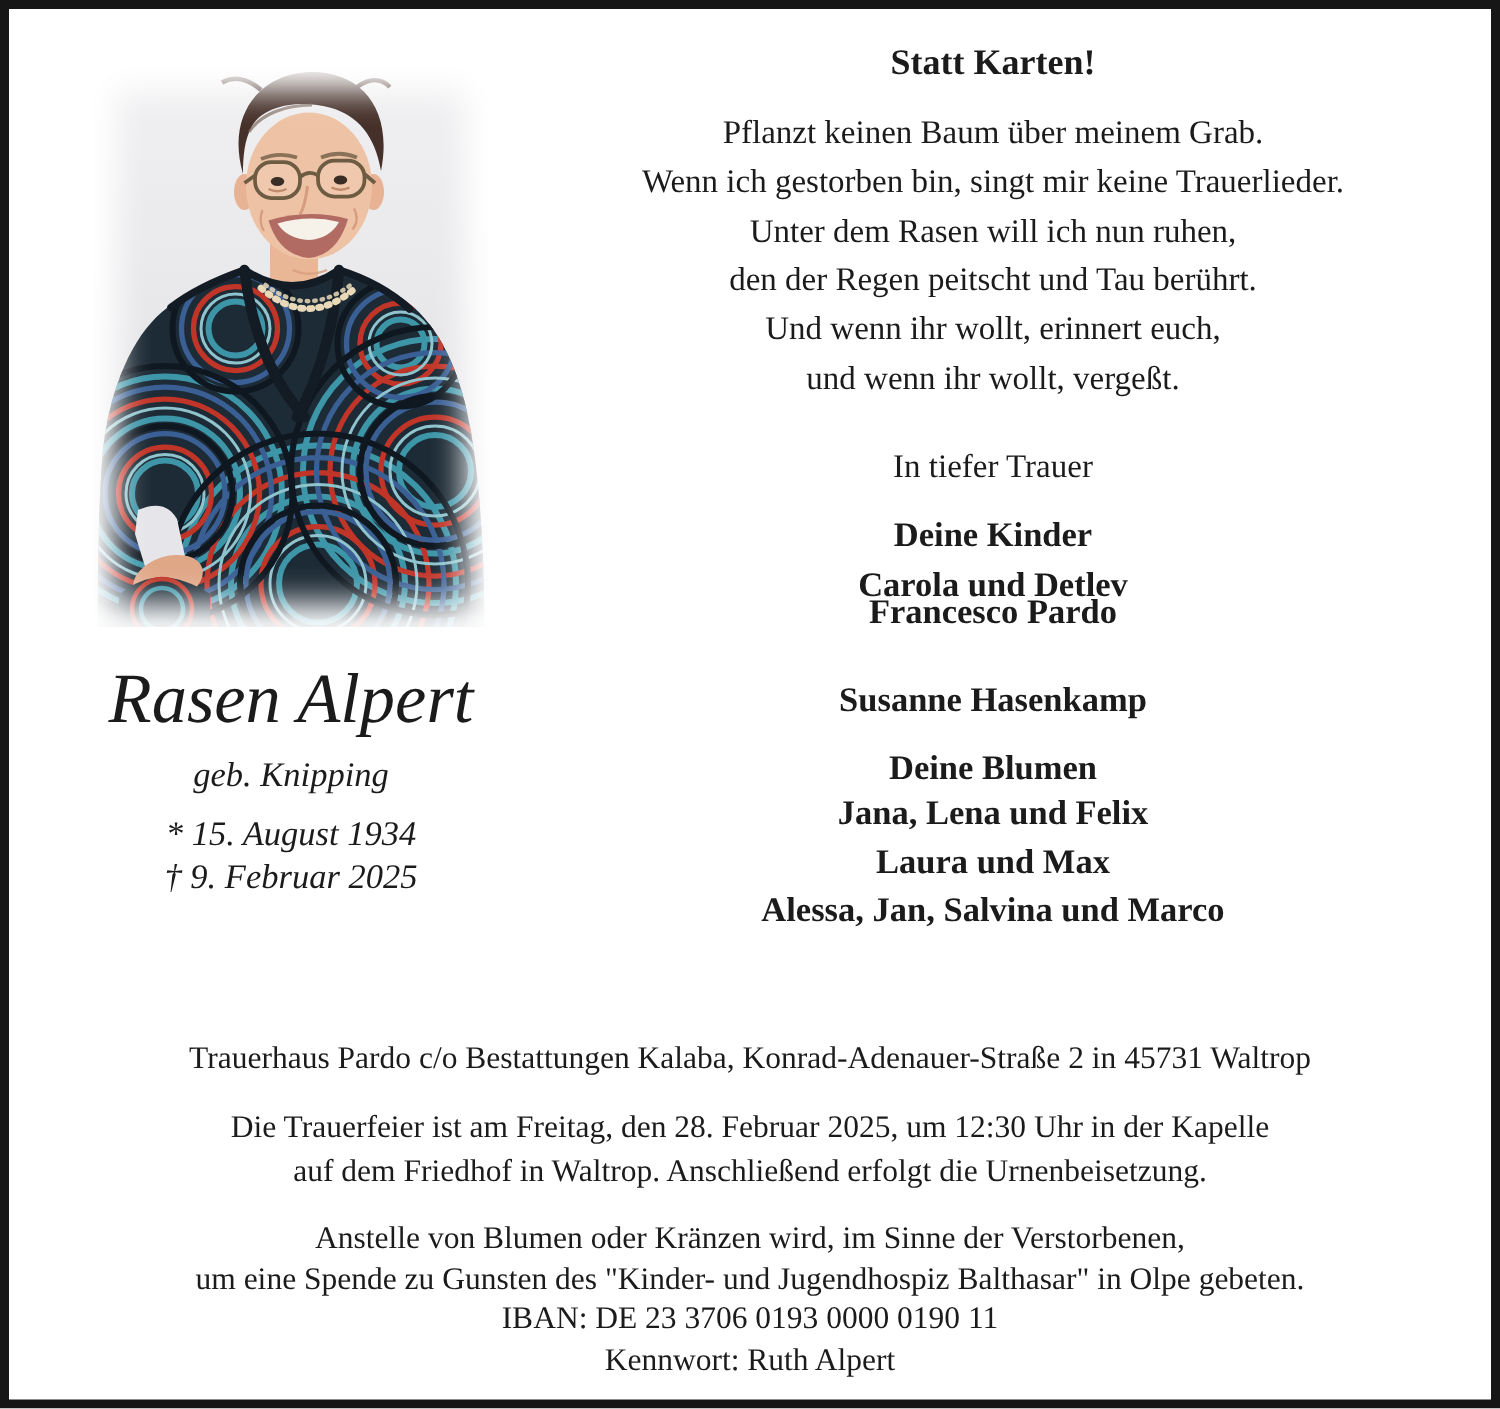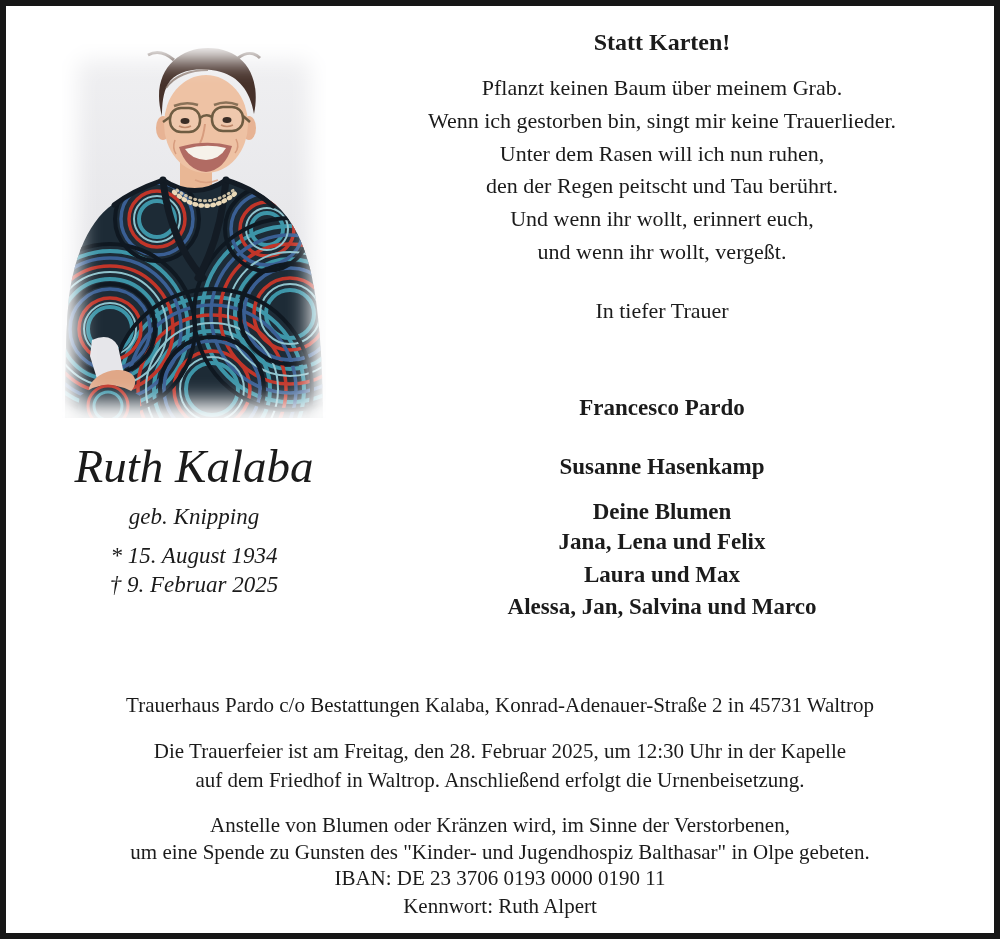--- a/index.html
+++ b/index.html
@@ -185,38 +185,40 @@
       <path d="M 133 136 Q 144 141 156 136" stroke="#d79c7d" stroke-width="1.5" fill="none" opacity="0.8"></path>
 
       <g fill="none" stroke="#ead9b8" stroke-linecap="round">
         <path d="M 112 148 Q 144 176 176 147" stroke-width="4.5" stroke-dasharray="1.5 4.5"></path>
         <path d="M 115 146 Q 144 168 173 145" stroke-width="3" stroke-dasharray="1 4" opacity="0.85"></path>
       </g>
     </svg>
     <div class="photo-fade"></div>
   </div>
 
-  <div class="abs lcol ctr ital t47" style="top: 437px;">Ruth Kalaba</div>
+  <div class="abs lcol ctr ital t47" style="top: 437px;">Rasen Alpert</div>
   <div class="abs lcol ctr ital t23" style="top: 499px;">geb. Knipping</div>
   <div class="abs lcol ctr ital t23" style="top: 538px;">* 15. August 1934</div>
   <div class="abs lcol ctr ital t23" style="top: 567px;">† 9. Februar 2025</div>
 
   <div class="abs rcol ctr bold t24" style="top: 24px;">Statt Karten!</div>
 
   <div class="abs rcol ctr t22" style="top: 66px;">
     <div class="poem-line">Pflanzt keinen Baum über meinem Grab.</div>
     <div class="poem-line">Wenn ich gestorben bin, singt mir keine Trauerlieder.</div>
     <div class="poem-line">Unter dem Rasen will ich nun ruhen,</div>
     <div class="poem-line">den der Regen peitscht und Tau berührt.</div>
     <div class="poem-line">Und wenn ihr wollt, erinnert euch,</div>
     <div class="poem-line">und wenn ihr wollt, vergeßt.</div>
   </div>
 
   <div class="abs rcol ctr t22" style="top: 294px;">In tiefer Trauer</div>
 
+  <div class="abs rcol ctr bold t23" style="top: 339px;">Deine Kinder</div>
+  <div class="abs rcol ctr bold t23" style="top: 372px;">Carola und Detlev</div>
   <div class="abs rcol ctr bold t23" style="top: 390px;">Francesco Pardo</div>
   <div class="abs rcol ctr bold t23" style="top: 449px;">Susanne Hasenkamp</div>
   <div class="abs rcol ctr bold t23" style="top: 494px;">Deine Blumen</div>
   <div class="abs rcol ctr bold t23" style="top: 524px;">Jana, Lena und Felix</div>
   <div class="abs rcol ctr bold t23" style="top: 557px;">Laura und Max</div>
   <div class="abs rcol ctr bold t23" style="top: 589px;">Alessa, Jan, Salvina und Marco</div>
 
   <div class="abs full ctr t21" style="top: 689px;">Trauerhaus Pardo c/o Bestattungen Kalaba, Konrad-Adenauer-Straße 2 in 45731 Waltrop</div>
   <div class="abs full ctr t21" style="top: 735px;">Die Trauerfeier ist am Freitag, den 28. Februar 2025, um 12:30 Uhr in der Kapelle</div>
   <div class="abs full ctr t21" style="top: 764px;">auf dem Friedhof in Waltrop. Anschließend erfolgt die Urnenbeisetzung.</div>

